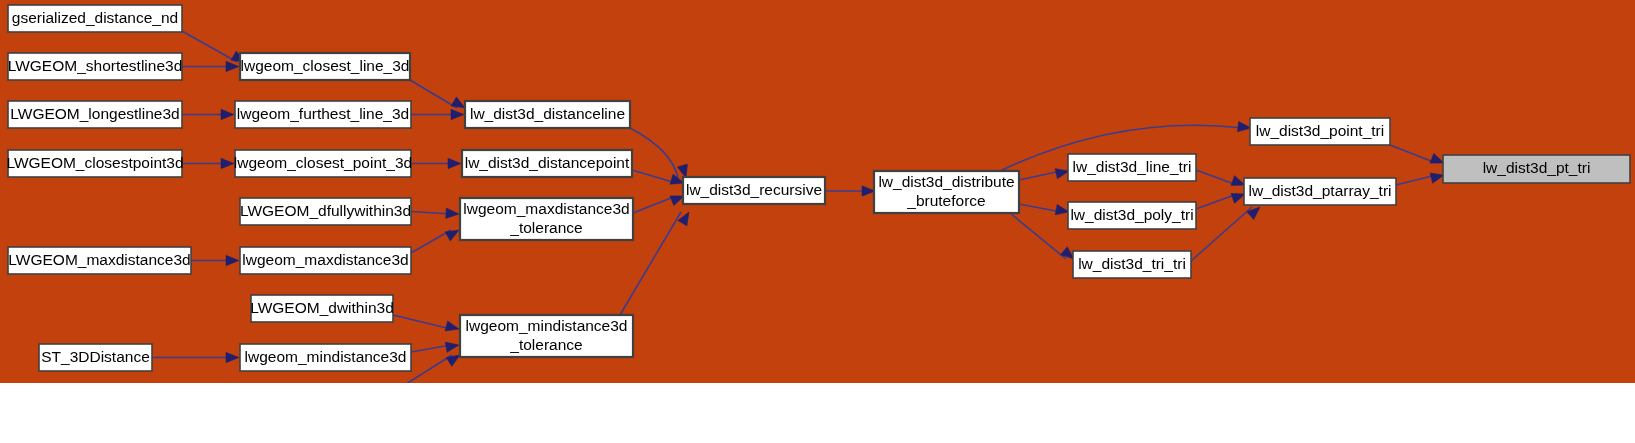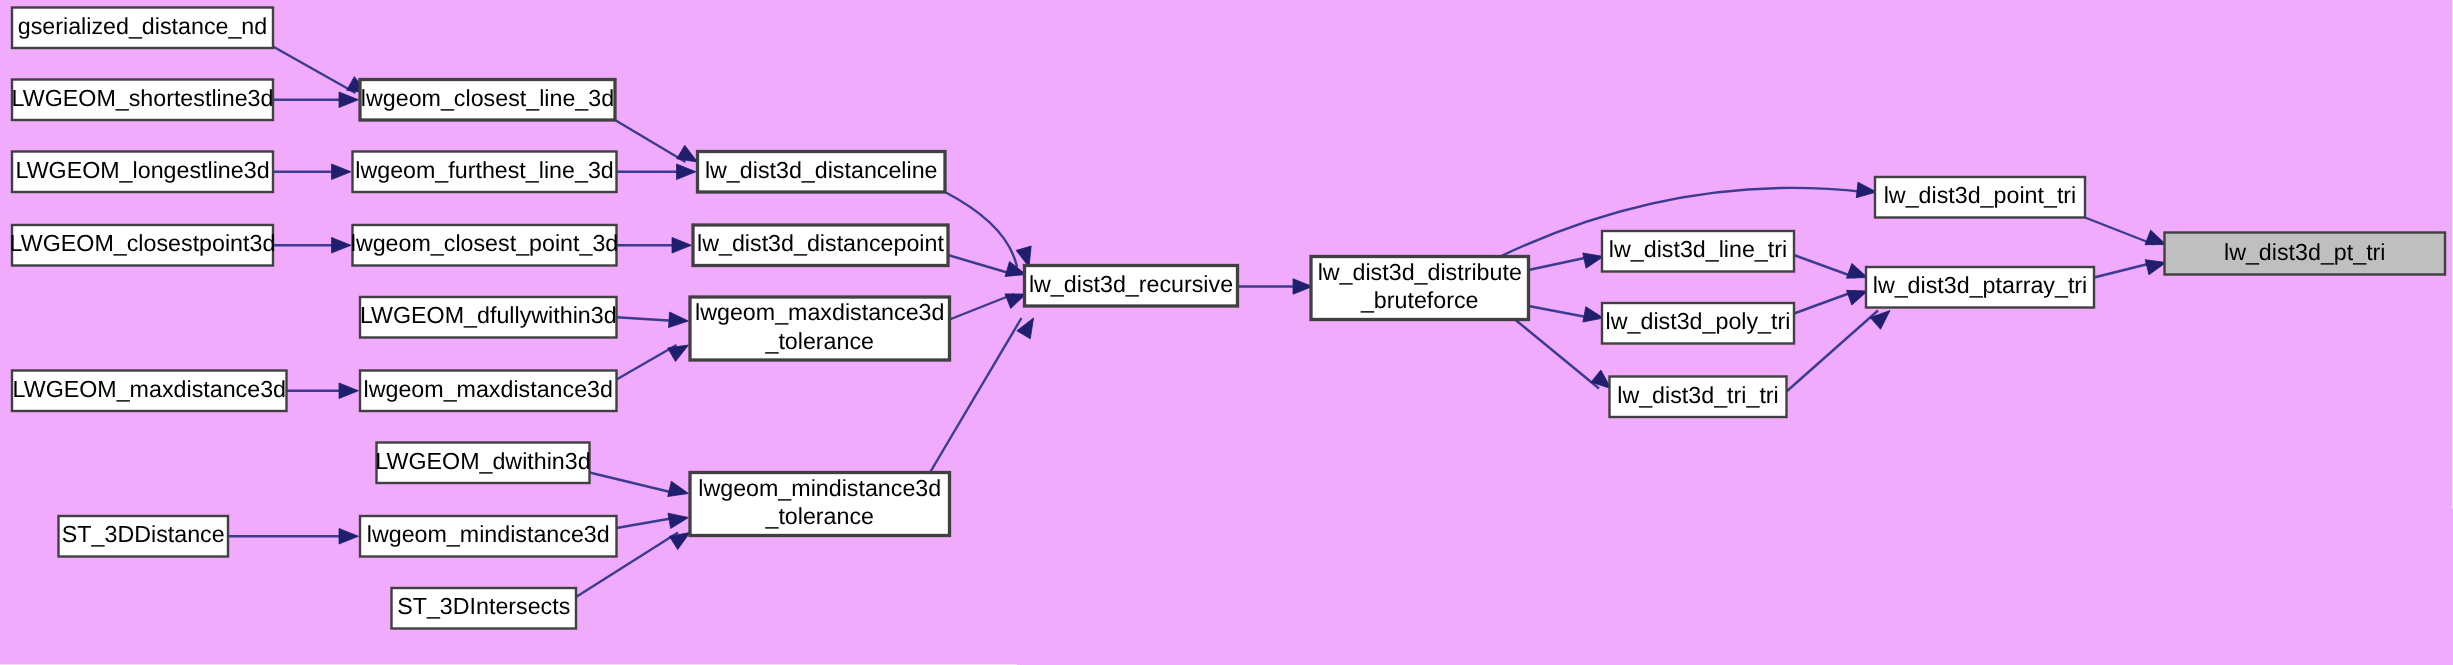--- a/index.html
+++ b/index.html
@@ -3,22 +3,22 @@
 <meta charset="utf-8">
 <style>
   html, body {
     margin: 0;
     padding: 0;
     background: #ffffff;
   }
   #graph-root {
     position: relative;
     width: 1635px;
-    height: 443px;
-    background: #f0abfc;
+    height: 383px;
+    background: #c2410c;
     font-family: "Liberation Sans", sans-serif;
     overflow: hidden;
   }
   svg.graph-canvas {
     position: absolute;
     left: 0;
     top: 0;
     width: 1635px;
     height: 443px;
     display: block;

